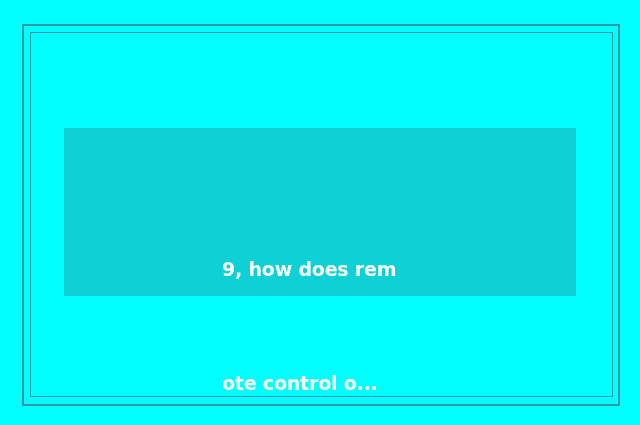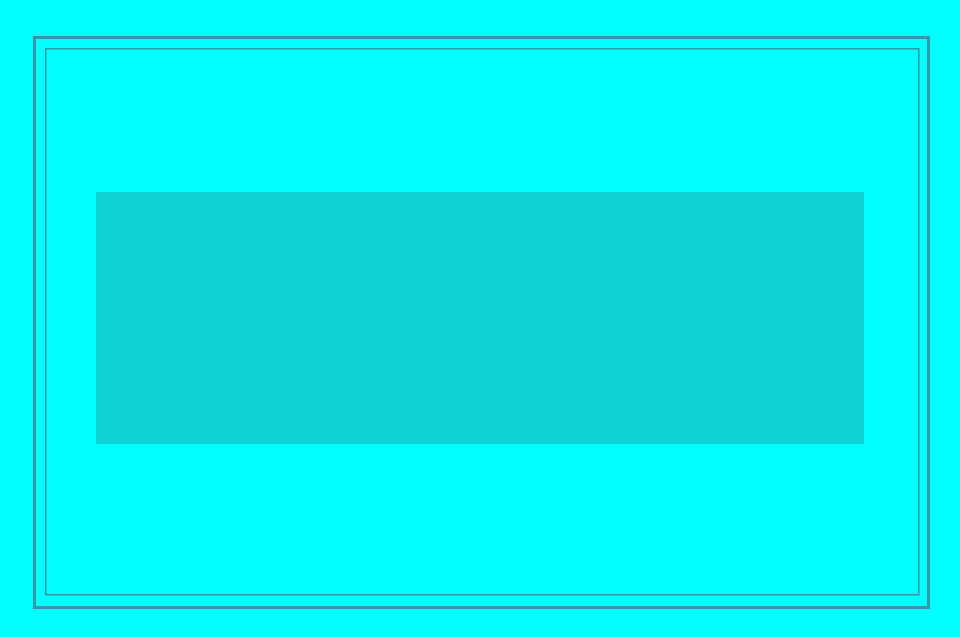--- a/index.html
+++ b/index.html
@@ -78,16 +78,18 @@
 <body>
 
 <div id="canvas">
 
   <div class="frame-outer"></div>
 
   <div class="frame-inner"></div>
 
   <div class="content-panel">
     <div class="panel-text">
+      <span class="line">9, how does rem</span>
+      <span class="line">ote control o...</span>
     </div>
   </div>
 
 </div>
 
 </body></html>

